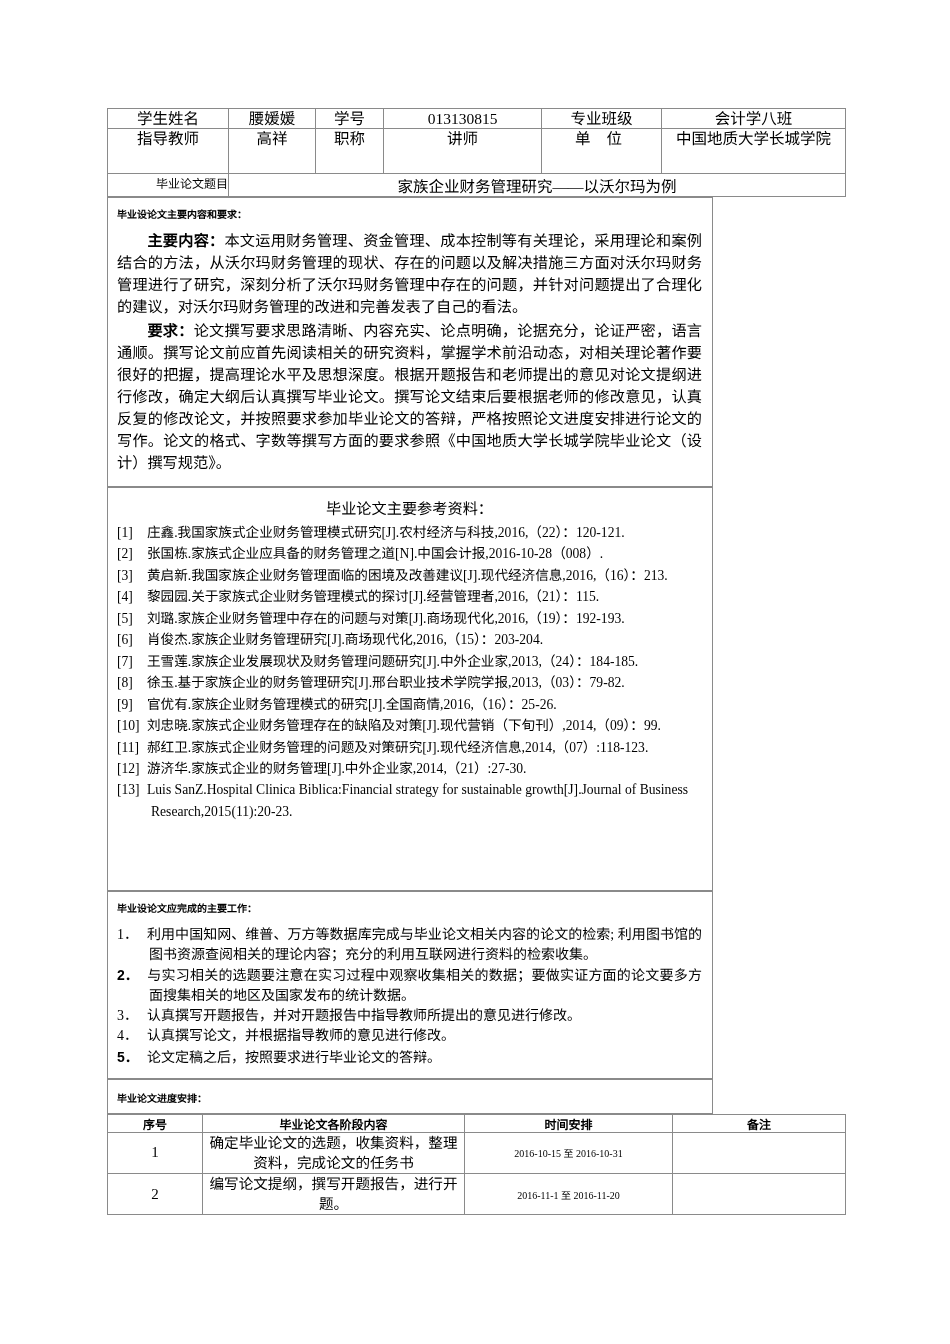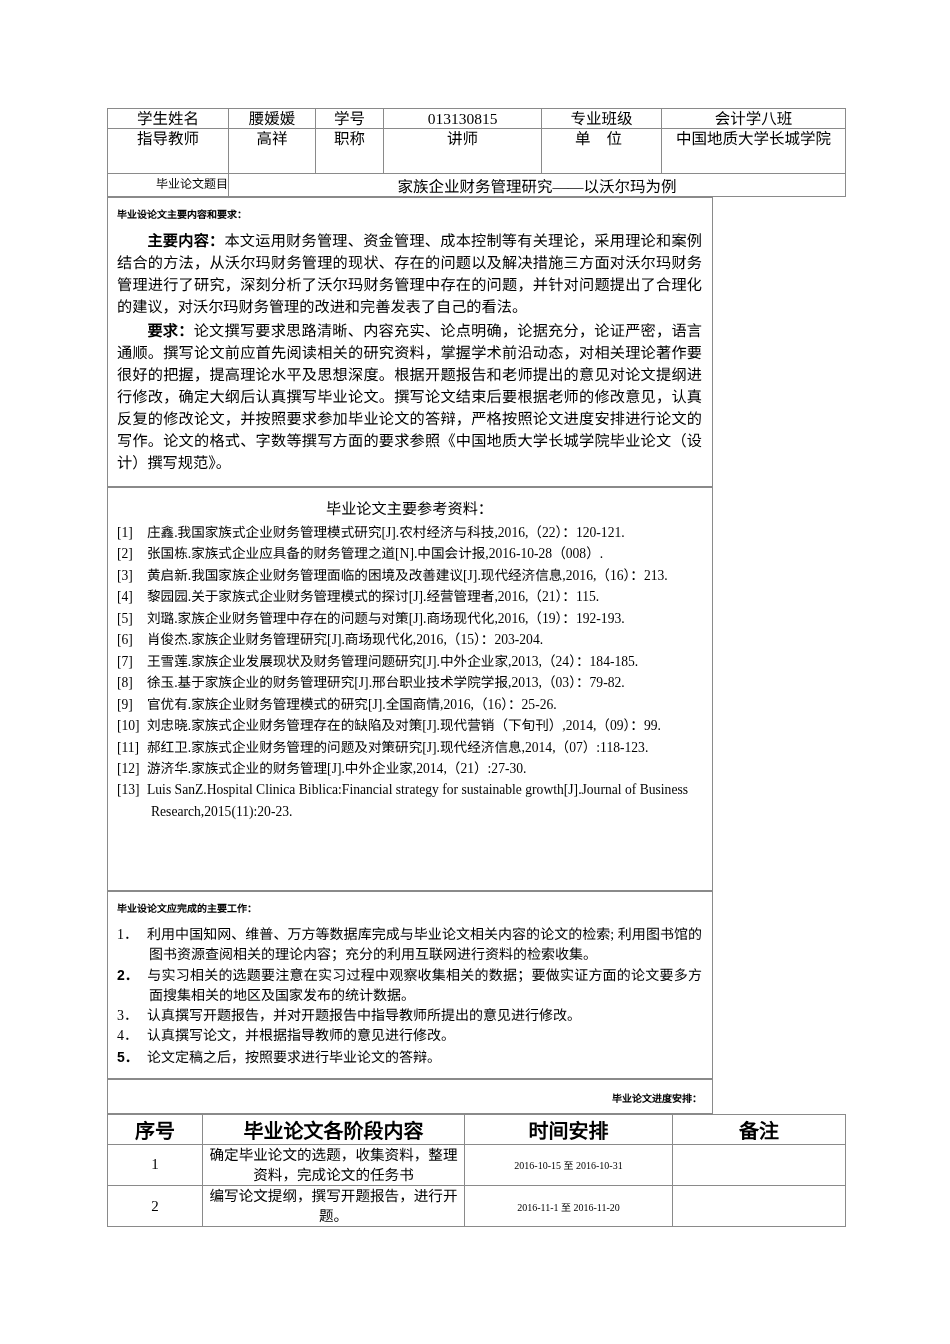--- a/index.html
+++ b/index.html
@@ -125,38 +125,37 @@
     text-indent: 0;
   }
   .task-list li.bold-num .tnum {
     font-weight: bold;
     font-family: "Liberation Sans", "DejaVu Sans", sans-serif;
   }
 
   
   .sched-heading-block {
     padding: 10px 10px 8px 9px;
-    text-align: right;
   }
 
   
   table.sched {
     border-collapse: collapse;
     width: 100%;
     table-layout: fixed;
     margin: 0;
   }
   table.sched td, table.sched th {
     border: 1px solid #8a8a8a;
     padding: 0;
   }
   .sched-th {
     text-align: center;
     font-weight: bold;
-    font-size: 20px;
+    font-size: 12px;
     font-family: "Liberation Sans", "DejaVu Sans", sans-serif;
     padding: 16px 4px 16px 4px;
   }
   .sched-no {
     text-align: center;
     vertical-align: middle;
     font-size: 15px;
     padding: 10px 4px;
   }
   .sched-content {

